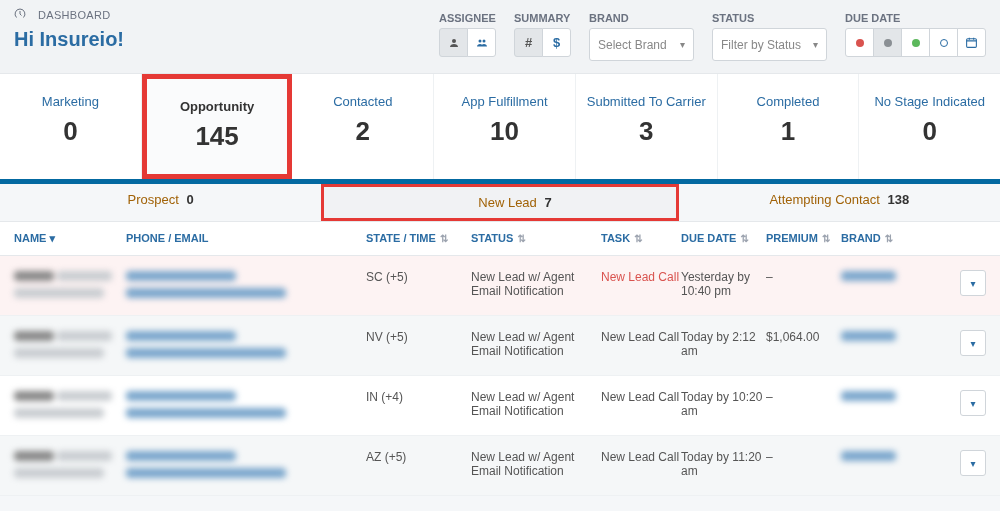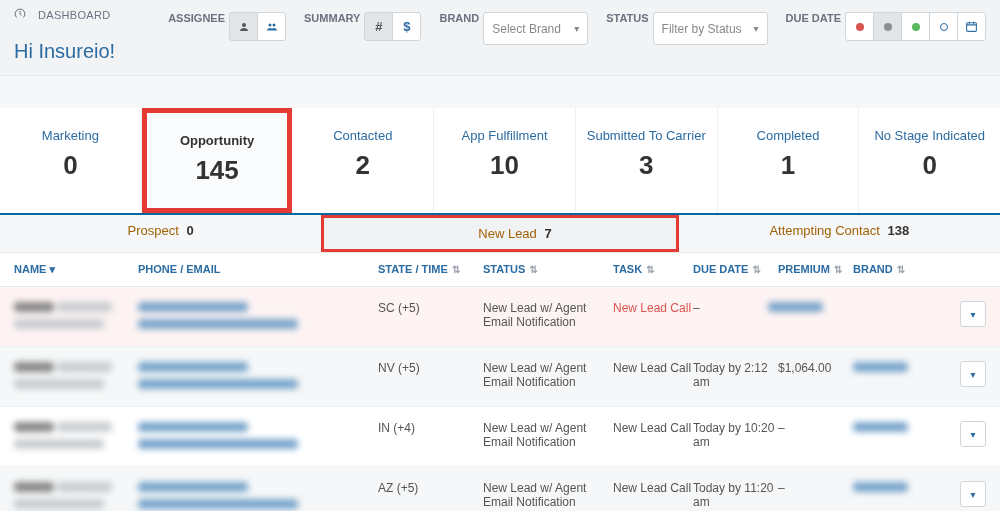--- a/index.html
+++ b/index.html
@@ -1,50 +1,50 @@
 <!DOCTYPE html>
 <html><head>
 <meta charset="utf-8">
 <style>
   * { box-sizing: border-box; margin: 0; padding: 0; }
   body { font-family: -apple-system, BlinkMacSystemFont, "Segoe UI", Arial, sans-serif; font-size: 13px; color: #555; background: #f5f7f9; width: 1000px; }
   .top { background: #f1f3f5; padding: 8px 14px 12px; border-bottom: 1px solid #e5e8eb; display: flex; justify-content: space-between; align-items: flex-start; }
   .breadcrumb { font-size: 11px; color: #6b7280; text-transform: uppercase; letter-spacing: .3px; display: flex; align-items: center; gap: 12px; }
-  .greeting { font-size: 20px; color: #2b6ca3; font-weight: 400; margin-top: 18px; }
+  .greeting { font-size: 20px; color: #2b6ca3; font-weight: 700; margin-top: 6px; }
   .filters { display: flex; gap: 18px; align-items: flex-start; margin-top: 4px; }
-  .fgroup { display: flex; flex-direction: row; gap: 4px; }
+  .fgroup { display: flex; flex-direction: column; gap: 4px; }
   .flabel { font-size: 11px; color: #6b7280; font-weight: 600; text-transform: uppercase; }
   .btnrow { display: flex; }
   .sqbtn { width: 29px; height: 29px; border: 1px solid #d0d5da; background: #fff; display: inline-flex; align-items: center; justify-content: center; font-size: 13px; cursor: pointer; margin-left: -1px; }
   .sqbtn:first-child { margin-left: 0; border-top-left-radius: 3px; border-bottom-left-radius: 3px; }
   .sqbtn:last-child { border-top-right-radius: 3px; border-bottom-right-radius: 3px; }
   .sqbtn.active { background: #e3e6e9; }
   .sqbtn.blue { color: #2b6ca3; }
   .sel { height: 33px; border: 1px solid #d0d5da; background: #fff; border-radius: 3px; padding: 0 22px 0 8px; font-size: 12px; color: #888; position: relative; display: inline-flex; align-items: center; min-width: 105px; cursor: pointer; }
   .sel::after { content: "▾"; position: absolute; right: 8px; color: #888; font-size: 10px; }
   .dot { width: 8px; height: 8px; border-radius: 50%; display: inline-block; }
   .dRed   { background: #d9534f; }
   .dGray  { background: #8a8f94; }
   .dGreen { background: #5cb85c; }
   .dBlueO { width: 8px; height: 8px; border: 1.5px solid #2b6ca3; border-radius: 50%; background: transparent; }
-  .stages { background: #fff; border-bottom: 2px solid #0369a1; display: flex; margin-top: 32px; }
+  .stages { background: #fff; border-bottom: 5px solid #0369a1; display: flex; }
   .stage { flex: 1; text-align: center; padding: 20px 6px 22px; border-right: 1px solid #eef1f3; }
   .stage:last-child { border-right: none; }
   .stage .label { font-size: 13px; color: #2b6ca3; margin-bottom: 6px; line-height: 1.25; }
   .stage .num   { font-size: 26px; font-weight: 700; color: #333; }
   .stage.sel-red { border: 5px solid #e53935; background: #fafbfc; }
   .stage.sel-red .label { color: #333; font-weight: 600; text-align: center; }
   .substages { background: #f5f7f9; border-bottom: 1px solid #e5e8eb; display: flex; }
   .sub { flex: 1; text-align: center; padding: 8px 0; font-size: 13px; }
   .sub .lbl { color: #a16207; }
   .sub .cnt { font-weight: 700; color: #333; margin-left: 4px; }
   .sub.sel-red { border: 3px solid #e53935; background: #f1f2f4; padding-left: 30px; }
   .thead { background: #fff; border-bottom: 1px solid #e5e8eb; display: flex; padding: 10px 14px; font-size: 11px; color: #2b6ca3; font-weight: 600; text-transform: uppercase; }
   .sort { margin-left: 4px; color: #9ca3af; font-size: 10px; }
-  .col-name    { width: 124px; }
+  .col-name    { width: 112px; }
   .col-contact { width: 240px; }
   .col-state   { width: 105px; }
   .col-status  { width: 130px; }
   .col-task    { width: 80px; }
   .col-due     { width: 85px; }
   .col-premium { width: 75px; }
   .col-brand   { width: 80px; }
   .col-act     { flex: 1; display: flex; justify-content: flex-end; }
   .row { display: flex; padding: 14px 14px; border-bottom: 1px solid #eef1f3; font-size: 12px; align-items: flex-start; }
   .row.pink { background: #fdf3f3; }
@@ -185,20 +185,21 @@
   <div class="col-act"></div>
 </div>
 
 <div id="rows">
     <div class="row pink">
     <div class="col-name blurcell"><span class="blurb" style="width:40px;background:#888"></span> <span class="blurb" style="width:55px"></span><br><span class="blurb" style="width:90px;margin-top:4px"></span></div>
     <div class="col-contact blurcell link"><span class="blurb" style="width:110px;background:#7aa6cc"></span><br><span class="blurb" style="width:160px;background:#7aa6cc;margin-top:4px"></span></div>
     <div class="col-state">SC (+5)</div>
     <div class="col-status">New Lead w/ Agent Email Notification</div>
     <div class="col-task taskred">New Lead Call</div>
+    <div class="col-due">Yesterday by 10:40 pm</div>
     <div class="col-premium">–</div>
     <div class="col-brand blurcell link"><span class="blurb" style="width:55px;background:#7aa6cc"></span></div>
     <div class="col-act">
         <span class="ddbtn">▾</span>
       </div>
     </div>
     <div class="row gray">
     <div class="col-name blurcell"><span class="blurb" style="width:40px;background:#888"></span> <span class="blurb" style="width:55px"></span><br><span class="blurb" style="width:90px;margin-top:4px"></span></div>
     <div class="col-contact blurcell link"><span class="blurb" style="width:110px;background:#7aa6cc"></span><br><span class="blurb" style="width:160px;background:#7aa6cc;margin-top:4px"></span></div>
     <div class="col-state">NV (+5)</div>

